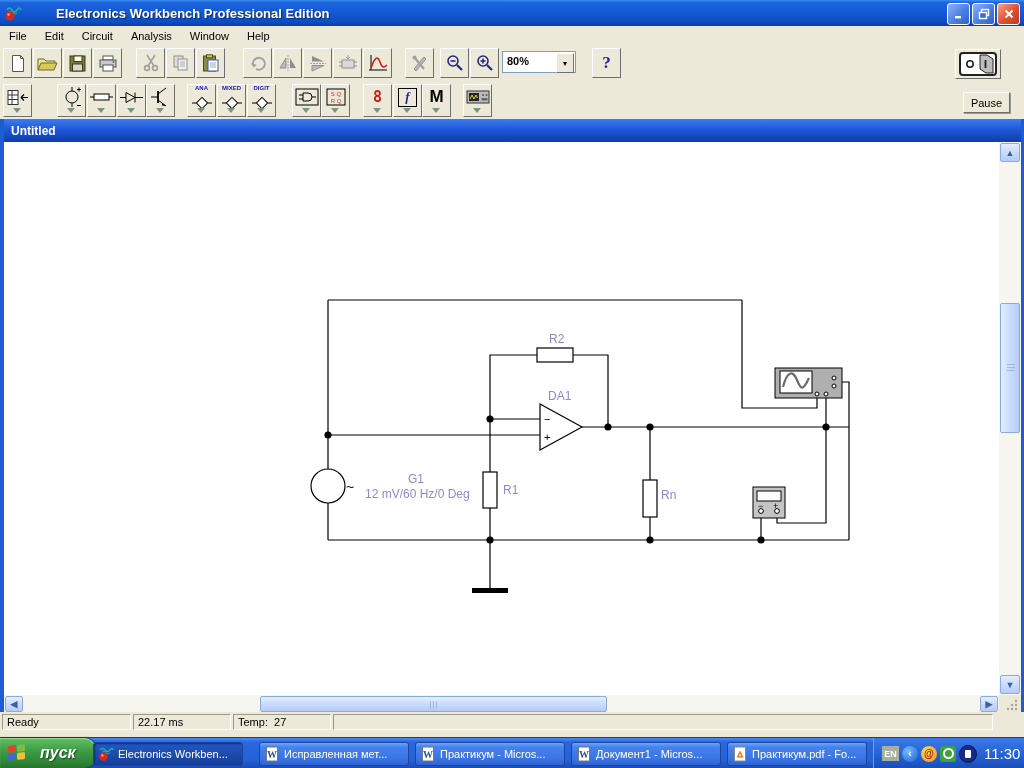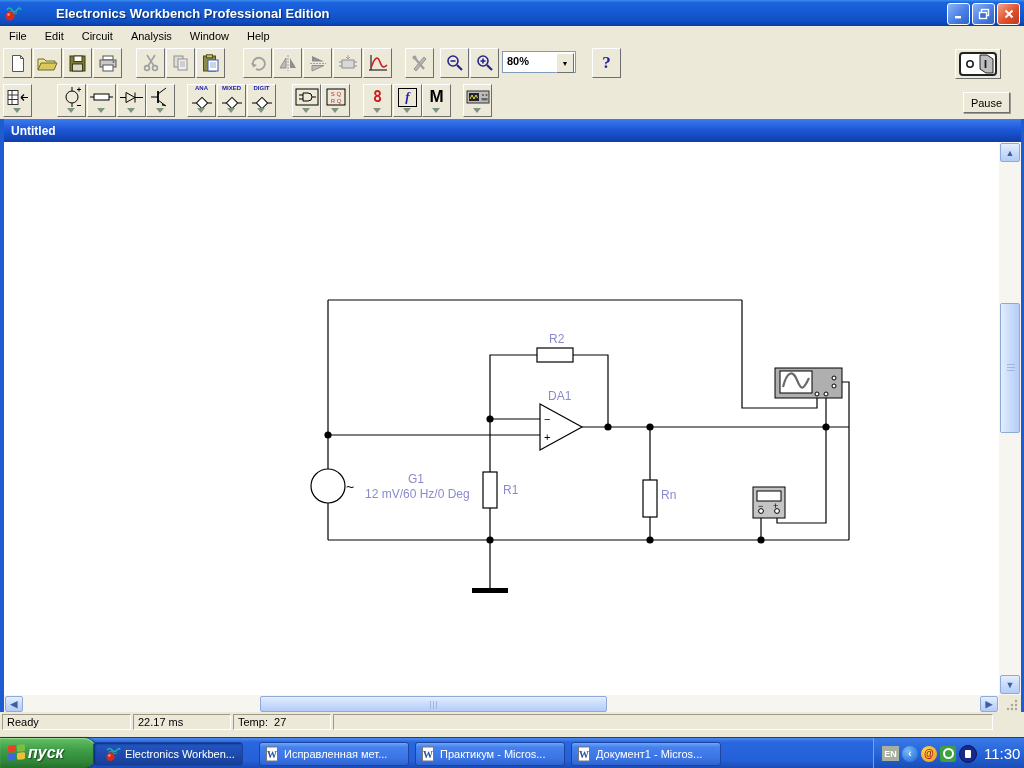--- a/index.html
+++ b/index.html
@@ -81,21 +81,21 @@
       font-size:11px;padding:1px 0 0 4px;box-sizing:border-box;white-space:pre;color:#000;}
 
   
   .taskbar{left:0;top:737px;width:1024px;height:31px;
       background:linear-gradient(180deg,#4A8BF2 0%,#2A66DF 14%,#2460D6 75%,#1A4BB4 100%);
       border-top:1px solid #0F3CA6;box-sizing:border-box;}
   .startbtn{position:absolute;left:0;top:0;width:97px;height:30px;border-radius:0 14px 14px 0;
       background:linear-gradient(180deg,#64C064 0%,#3E9E48 40%,#2F8538 80%,#257029 100%);
       box-shadow:inset 0 1px 1px #9ADB8F, 1px 0 2px #123; display:flex;align-items:center;}
   .startbtn .flag{width:22px;height:20px;margin-left:6px;}
-  .startbtn .txt{color:#fff;font-size:16px;font-weight:bold;font-style:italic;margin-left:0;text-shadow:1px 1px 1px #1C4A1C;}
+  .startbtn .txt{color:#fff;font-size:16px;font-weight:bold;font-style:italic;margin-left:12px;text-shadow:1px 1px 1px #1C4A1C;}
   .task{position:absolute;top:4px;height:24px;border-radius:3px;border:1px solid #1B45A0;box-sizing:border-box;
       background:linear-gradient(180deg,#71A7F8 0%,#4582EE 18%,#3B74E4 70%,#2E63CF 100%);
       display:flex;align-items:center;color:#fff;font-size:11px;overflow:hidden;white-space:nowrap;}
   .task.active{background:linear-gradient(180deg,#2458C6,#1B49A8 60%,#173F96);box-shadow:inset 1px 1px 2px #0D2C70;}
   .task svg{flex:0 0 16px;margin:0 4px 0 4px;}
   .tray{position:absolute;right:0;top:0;width:150px;height:31px;
       background:linear-gradient(180deg,#3A79E8 0%,#2260D4 60%,#1A4BB4 100%);
       border-left:1px solid #6FA3F2;display:flex;align-items:center;}
   .enbox{width:17px;height:15px;background:#A8B0A0;color:#fff;font-size:9px;font-weight:bold;
       display:flex;align-items:center;justify-content:center;margin-left:8px;}
@@ -541,21 +541,21 @@
         <g transform="skewY(-6) translate(0,1)">
           <rect x="2" y="2" width="8" height="7" rx="1.5" fill="#E8402A"></rect>
           <rect x="11" y="2" width="8" height="7" rx="1.5" fill="#7DBB42"></rect>
           <rect x="2" y="10" width="8" height="7" rx="1.5" fill="#3A6BD8"></rect>
           <rect x="11" y="10" width="8" height="7" rx="1.5" fill="#F2BE3A"></rect>
         </g>
       </svg>
       <span class="txt">пуск</span>
     </div>
 
-    <div class="task active" style="left:93px;width:150px;justify-content:center;">
+    <div class="task active" style="left:93px;width:150px;">
       <svg viewBox="0 0 16 16" width="16" height="16">
         <path d="M2 4 q2.5-3 5 0 t5 0 t3 0" stroke="#20B2AA" stroke-width="1.4" fill="none"></path>
         <path d="M4 6.5 q2-2.5 4 0 t4 0" stroke="#2FAF50" stroke-width="1.1" fill="none"></path>
         <circle cx="5.5" cy="10.8" r="4.2" fill="#D42A1E"></circle>
           <circle cx="4.3" cy="9.5" r="1.3" fill="#F49080"></circle>
       </svg>
       <span>Electronics Workben...</span>
     </div>
     <div class="task" style="left:259px;width:150px;">
       <svg viewBox="0 0 16 16" width="16" height="16">
@@ -570,20 +570,28 @@
         <text x="8" y="12" font-size="10" font-weight="bold" fill="#2B579A" text-anchor="middle" font-family="Liberation Serif,serif">W</text>
       </svg>
       <span>Практикум - Micros...</span>
     </div>
     <div class="task" style="left:571px;width:150px;">
       <svg viewBox="0 0 16 16" width="16" height="16">
         <rect x="2.5" y="1" width="11" height="14" fill="#fff" stroke="#777"></rect>
         <text x="8" y="12" font-size="10" font-weight="bold" fill="#2B579A" text-anchor="middle" font-family="Liberation Serif,serif">W</text>
       </svg>
       <span>Документ1 - Micros...</span>
+    </div>
+    <div class="task" style="left:727px;width:140px;">
+      <svg viewBox="0 0 16 16" width="16" height="16">
+        <rect x="2.5" y="1" width="11" height="14" fill="#fff" stroke="#888"></rect>
+        <path d="M4.5 11.5 L8 4.5 L11.5 11.5 Z" fill="#F07020"></path>
+        <circle cx="8" cy="9.3" r="1.1" fill="#fff"></circle>
+      </svg>
+      <span>Практикум.pdf - Fo...</span>
     </div>
 
     <div class="tray">
       <div class="enbox">EN</div>
       <div class="trayico" style="background:radial-gradient(circle at 35% 30%,#7CB9F9,#1763D2);">‹</div>
       <div class="trayico" style="background:radial-gradient(circle at 35% 30%,#FFD84A,#F0921E);color:#A02020;">@</div>
       <div class="trayico" style="background:#3DA23D;border-radius:3px;">
         <span style="width:7px;height:7px;border:2px solid #fff;border-radius:50%;display:block;"></span>
       </div>
       <div class="trayico" style="background:#16298C;border:1px solid #0A1650;">

